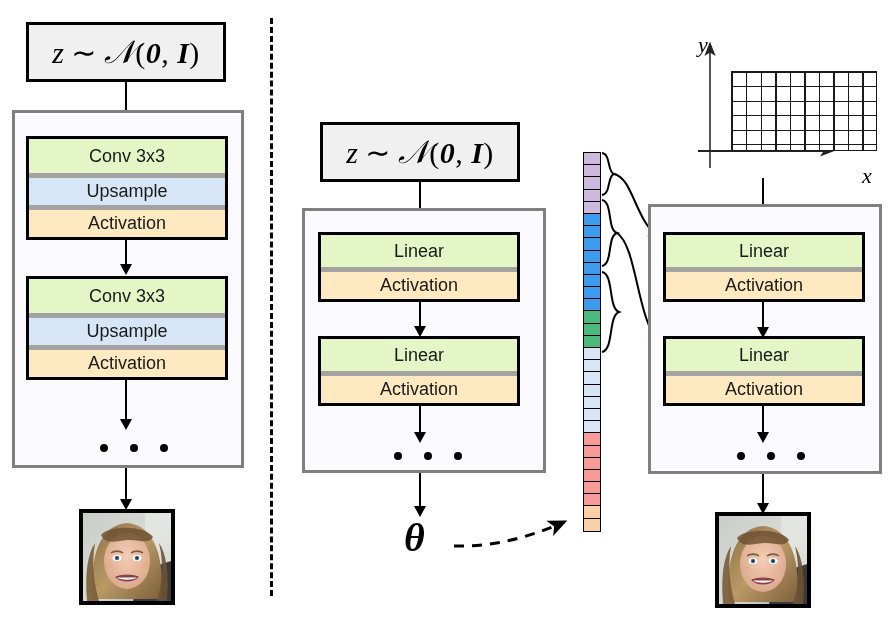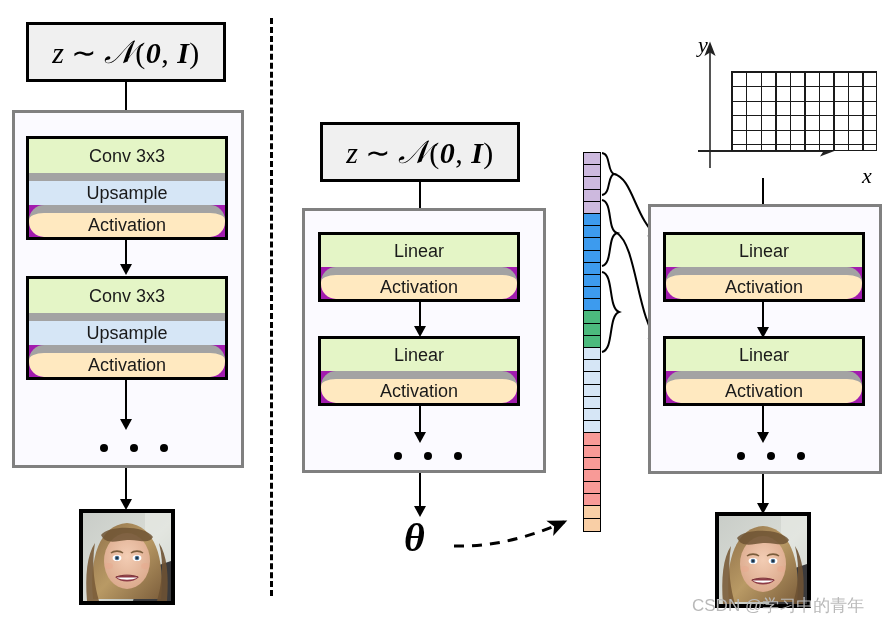--- a/index.html
+++ b/index.html
@@ -53,24 +53,24 @@
   .layer-row {
     box-sizing: border-box;
     display: flex;
     align-items: center;
     justify-content: center;
     font-family: "Liberation Sans", sans-serif;
     font-size: 18px;
     color: #1a1a1a;
     white-space: nowrap;
   }
-  .layer-row + .layer-row { border-top: 8px solid #a3a3a3; }
+  .layer-row + .layer-row { border-top: 5px solid #a3a3a3; }
   .lr-conv   { background: #e4f5c6; }
   .lr-up     { background: #d6e6f6; }
-  .lr-act    { background: #ffe9c0; border-radius: 15px; }
+  .lr-act    { background: #ffe9c0; }
   .lr-linear { background: #e4f5c6; }
 
   
   .v-arrow-line {
     background: #000000;
     width: 2px;
   }
   .v-arrow-head {
     width: 0; height: 0;
     border-left: 6px solid transparent;
@@ -434,15 +434,14 @@
           <path d="M32 64 C38 70 50 70 56 64 C50 62 38 62 32 64 Z" fill="#8d3b46"></path>
           <path d="M33.5 64.6 C39 67.5 49 67.5 54.5 64.6 Z" fill="#ffffff"></path>
           <path d="M33 64 C39 61.5 49 61.5 55 64" stroke="#7a3038" stroke-width="1" fill="none"></path>
           <ellipse cx="26" cy="53" rx="4" ry="3" fill="#e8a98e" opacity="0.45"></ellipse>
           <ellipse cx="62" cy="53" rx="4" ry="3" fill="#e8a98e" opacity="0.45"></ellipse>
         </svg>
       </div>
     </div>
   </div>
 
-  <div class="abs watermark" style="left:692px;top:594px;">CSDN @学习中的青年</div>
 
 </div>
 
 </body></html>

